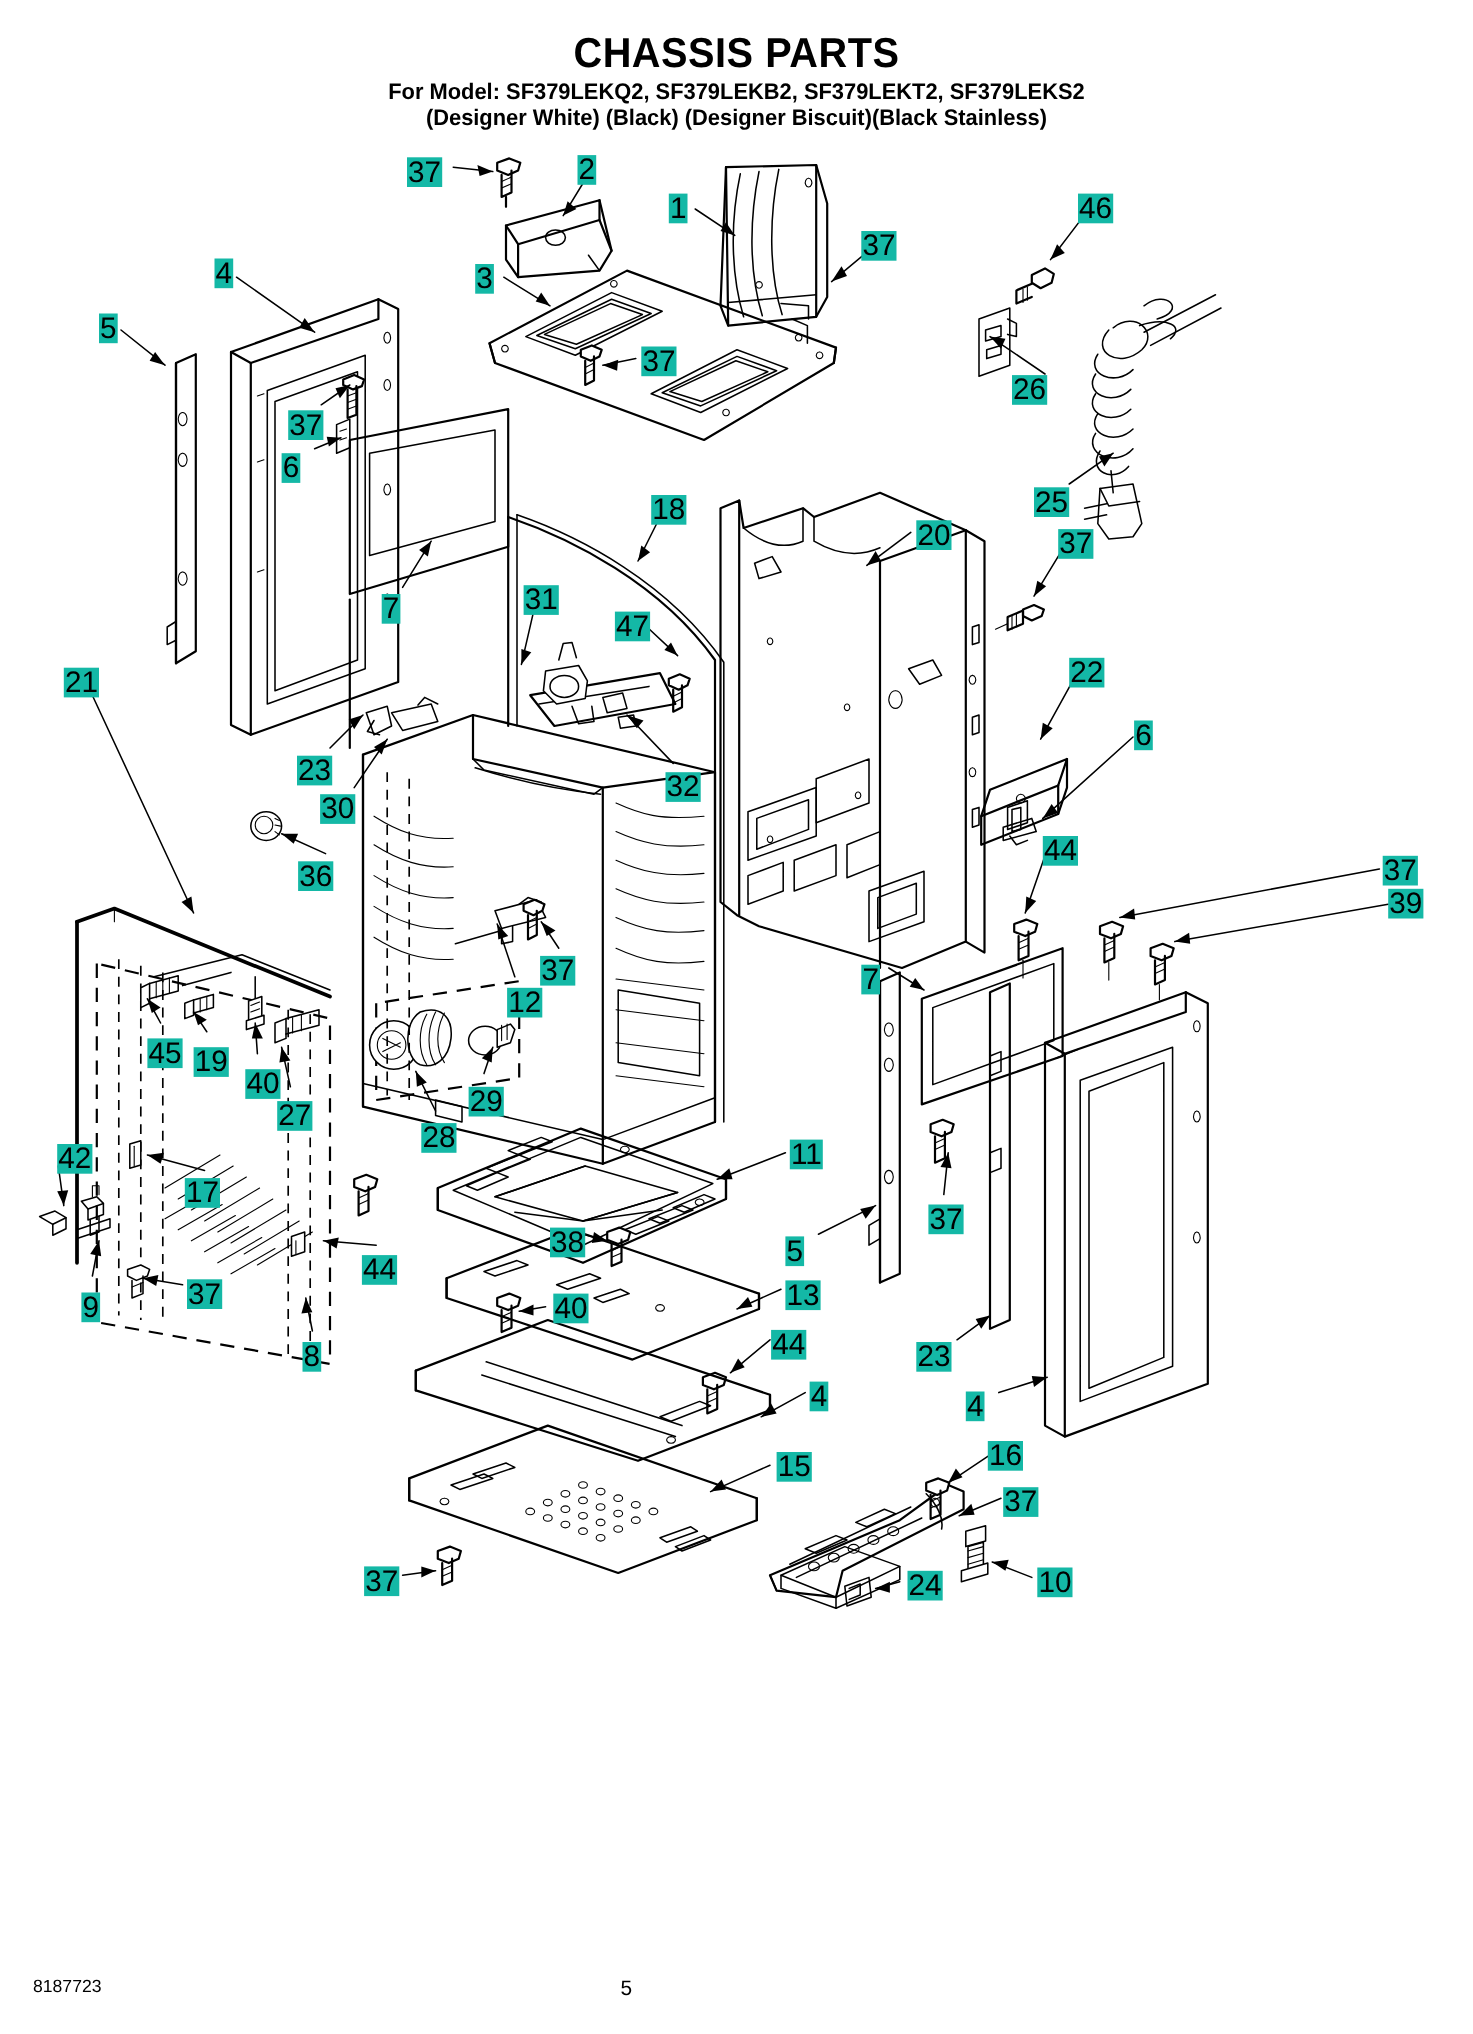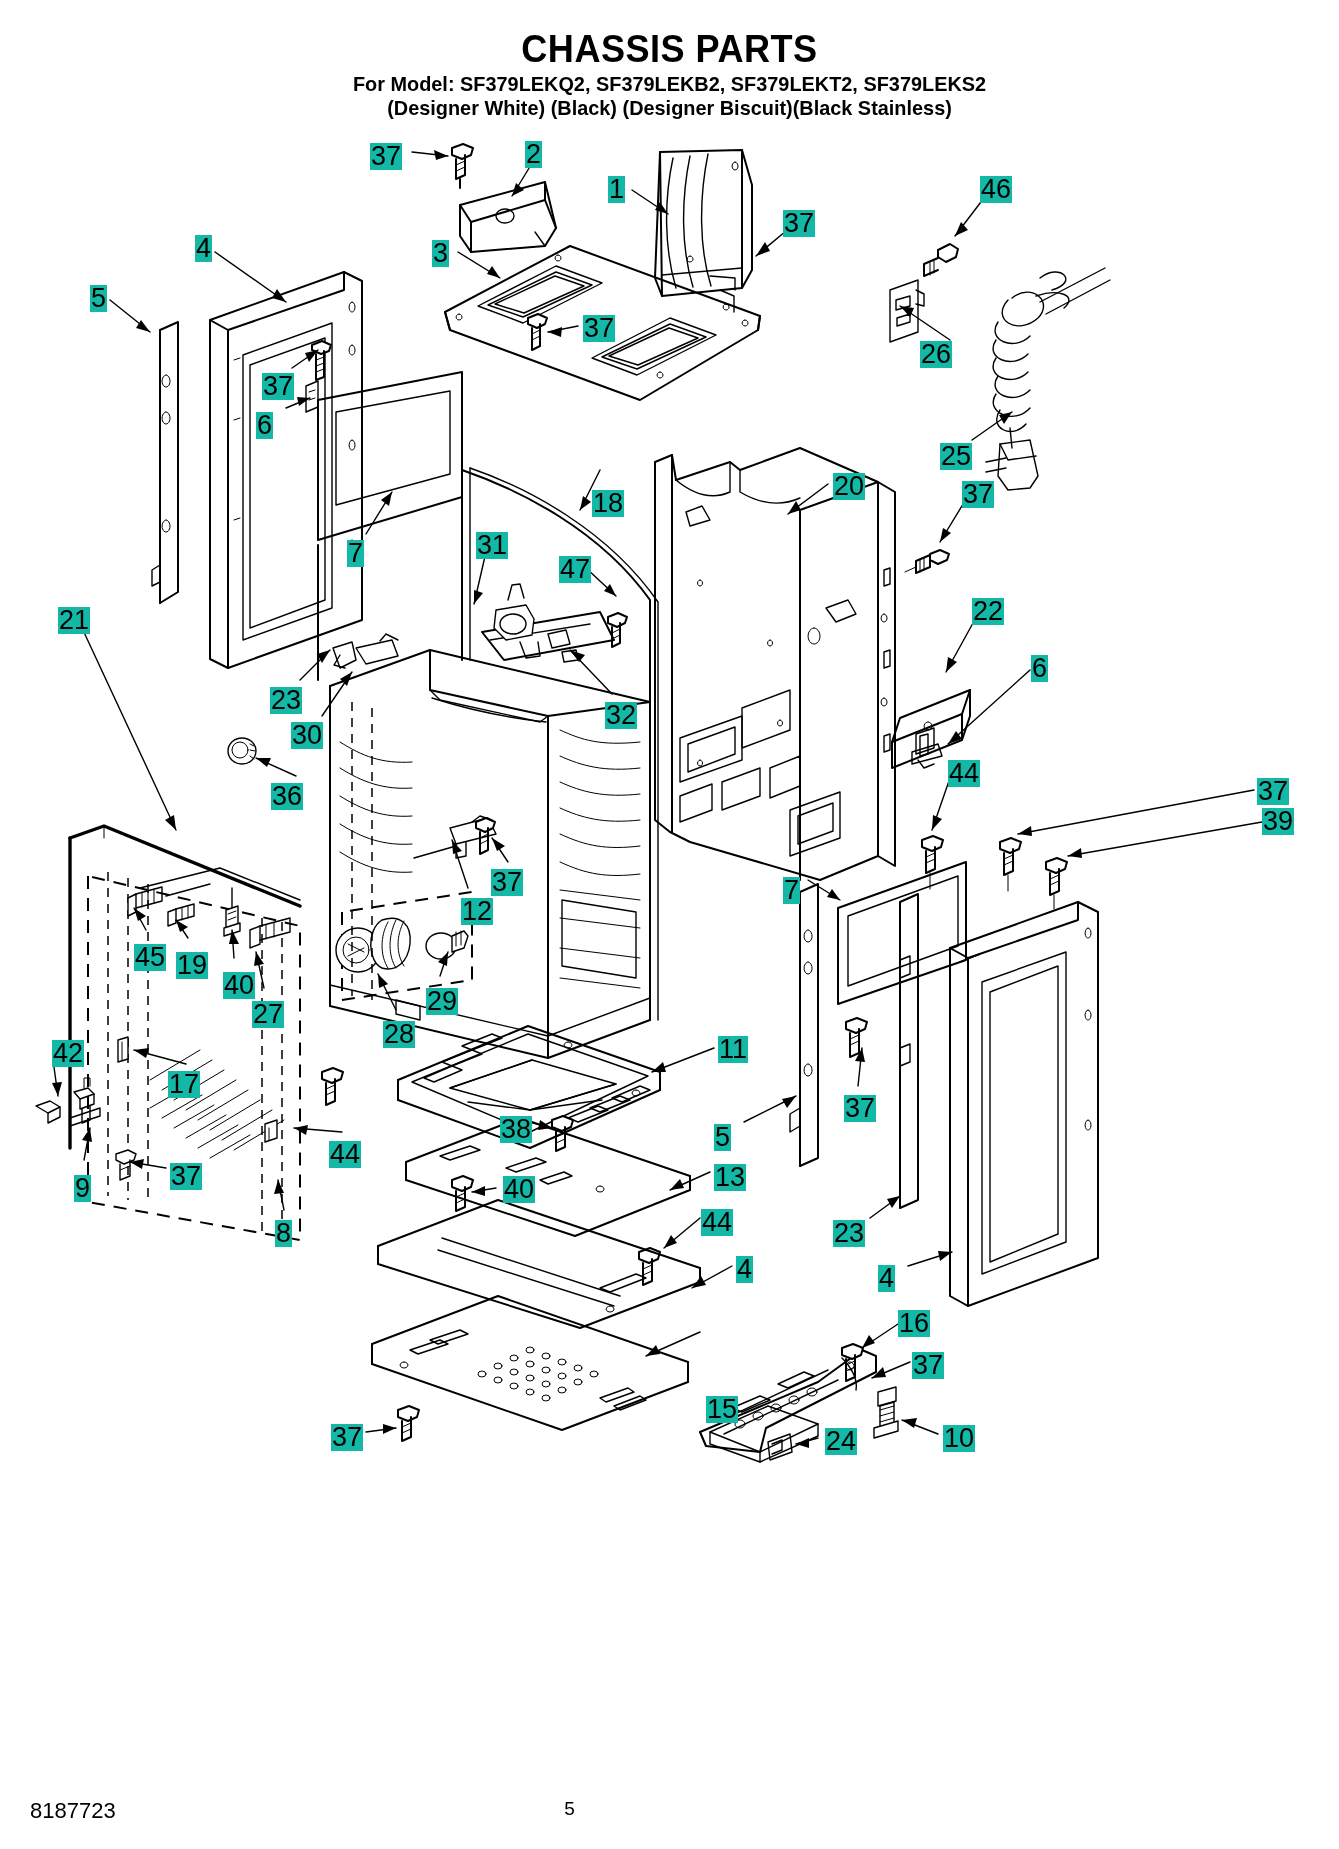--- a/index.html
+++ b/index.html
@@ -54,21 +54,21 @@
     line-height: 23px;
     margin: 0;
     transform: scaleX(0.97);
   }
 
   
   .footer-left {
     position: absolute;
     left: 30px;
     top: 1798px;
-    font-size: 22px;
+    font-size: 16px;
     font-family: "Liberation Sans", sans-serif;
   }
   .footer-center {
     position: absolute;
     left: 0;
     top: 1798px;
     width: 1139px;
     text-align: center;
     font-size: 19px;
     font-family: "Liberation Sans", sans-serif;
@@ -884,21 +884,21 @@
       <div class="callout" style="left: 783px; top: 210px;">37</div>
       <div class="callout" style="left: 980px; top: 176px;">46</div>
       <div class="callout" style="left: 432px; top: 240px;">3</div>
       <div class="callout" style="left: 195px; top: 235px;">4</div>
       <div class="callout" style="left: 90px; top: 285px;">5</div>
       <div class="callout" style="left: 583px; top: 315px;">37</div>
       <div class="callout" style="left: 920px; top: 341px;">26</div>
       <div class="callout" style="left: 262px; top: 373px;">37</div>
       <div class="callout" style="left: 256px; top: 412px;">6</div>
       <div class="callout" style="left: 940px; top: 443px;">25</div>
-      <div class="callout" style="left: 592px; top: 450px; margin-top: 40px;">18</div>
+      <div class="callout" style="left: 592px; top: 450px;">18</div>
       <div class="callout" style="left: 833px; top: 473px;">20</div>
       <div class="callout" style="left: 962px; top: 481px;">37</div>
       <div class="callout" style="left: 476px; top: 532px;">31</div>
       <div class="callout" style="left: 559px; top: 556px;">47</div>
       <div class="callout" style="left: 347px; top: 540px;">7</div>
       <div class="callout" style="left: 58px; top: 607px;">21</div>
       <div class="callout" style="left: 972px; top: 598px;">22</div>
       <div class="callout" style="left: 1031px; top: 655px;">6</div>
       <div class="callout" style="left: 270px; top: 687px;">23</div>
       <div class="callout" style="left: 605px; top: 702px;">32</div>
@@ -926,21 +926,21 @@
       <div class="callout" style="left: 714px; top: 1164px;">13</div>
       <div class="callout" style="left: 74px; top: 1175px;">9</div>
       <div class="callout" style="left: 503px; top: 1176px;">40</div>
       <div class="callout" style="left: 170px; top: 1163px;">37</div>
       <div class="callout" style="left: 701px; top: 1209px;">44</div>
       <div class="callout" style="left: 833px; top: 1220px;">23</div>
       <div class="callout" style="left: 275px; top: 1220px;">8</div>
       <div class="callout" style="left: 736px; top: 1256px;">4</div>
       <div class="callout" style="left: 878px; top: 1265px;">4</div>
       <div class="callout" style="left: 898px; top: 1310px;">16</div>
-      <div class="callout" style="left: 706px; top: 1396px;">15</div>
+      <div class="callout" style="left: 706px; top: 1320px;">15</div>
       <div class="callout" style="left: 912px; top: 1352px;">37</div>
       <div class="callout" style="left: 825px; top: 1428px;">24</div>
       <div class="callout" style="left: 943px; top: 1425px;">10</div>
       <div class="callout" style="left: 331px; top: 1424px;">37</div>
     </div>
 
   <div class="footer-left">8187723</div>
   <div class="footer-center">5</div>
 
 </div>

